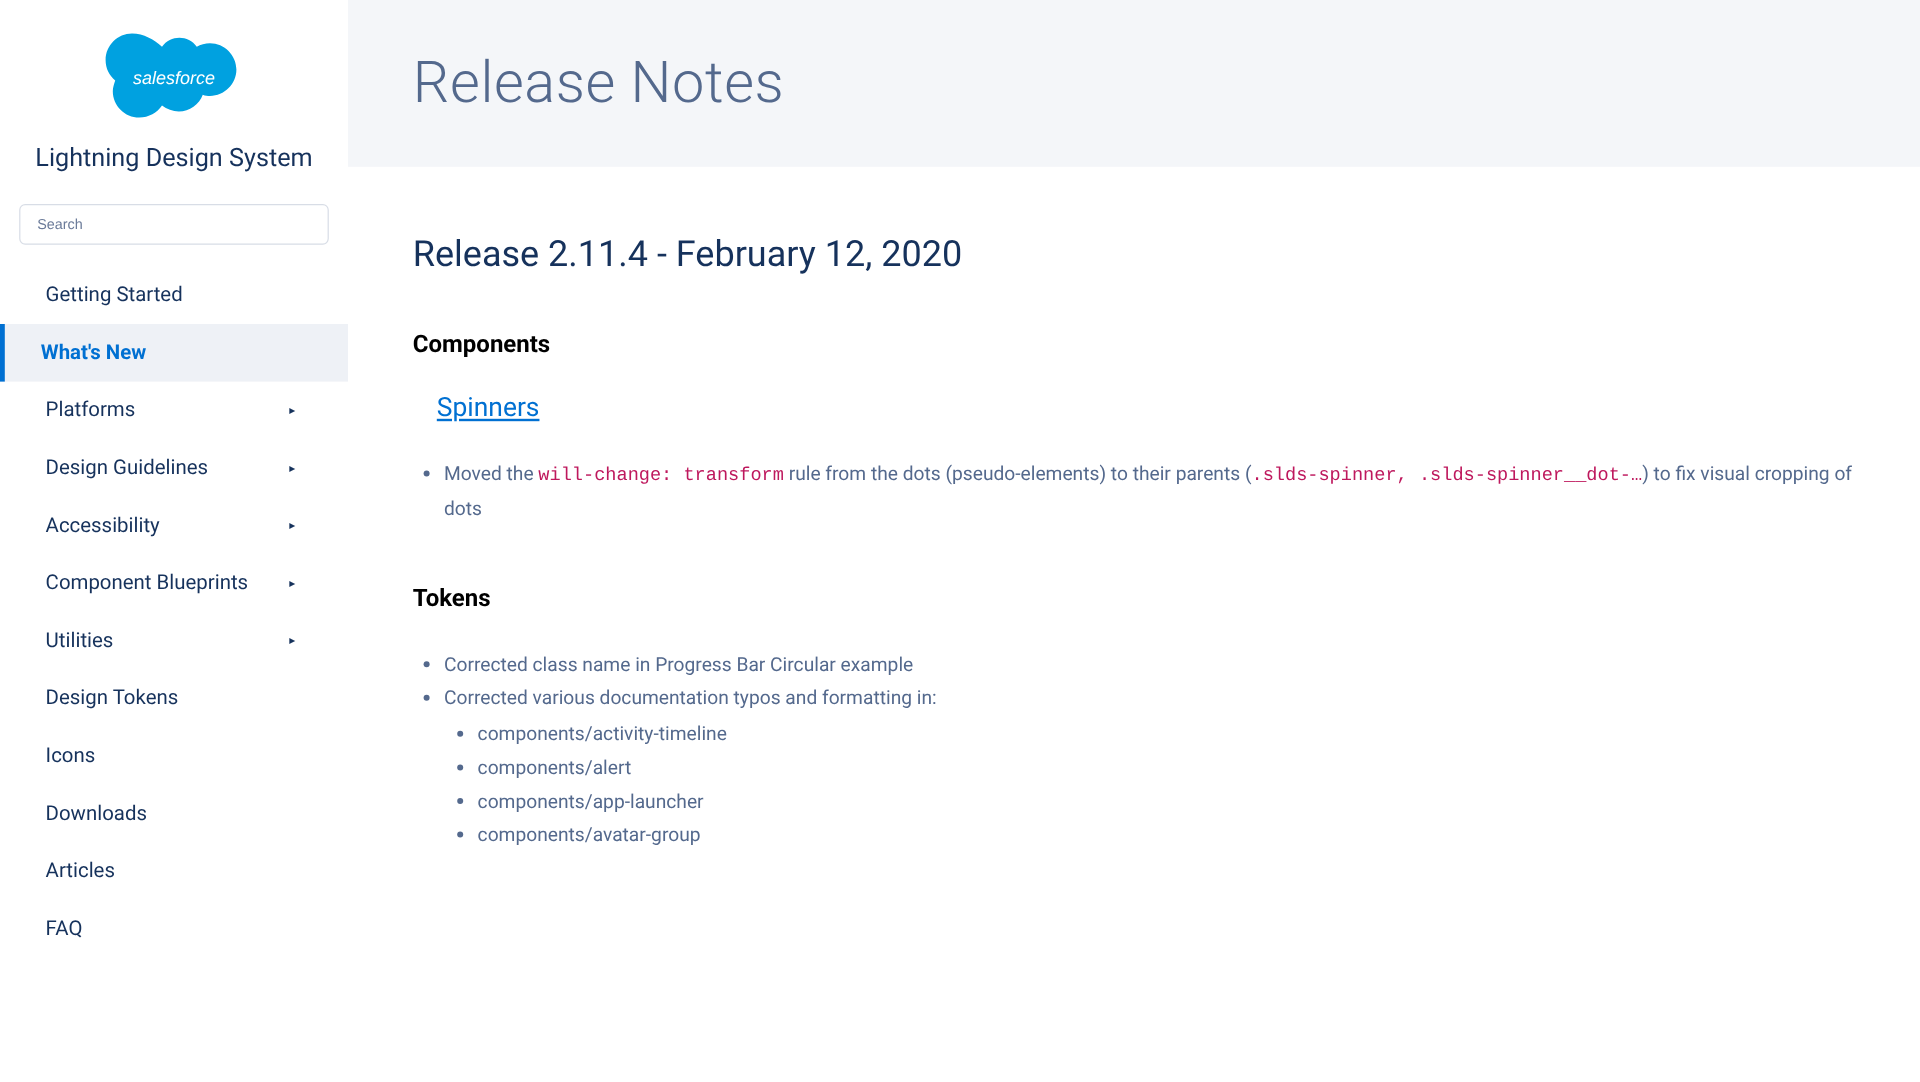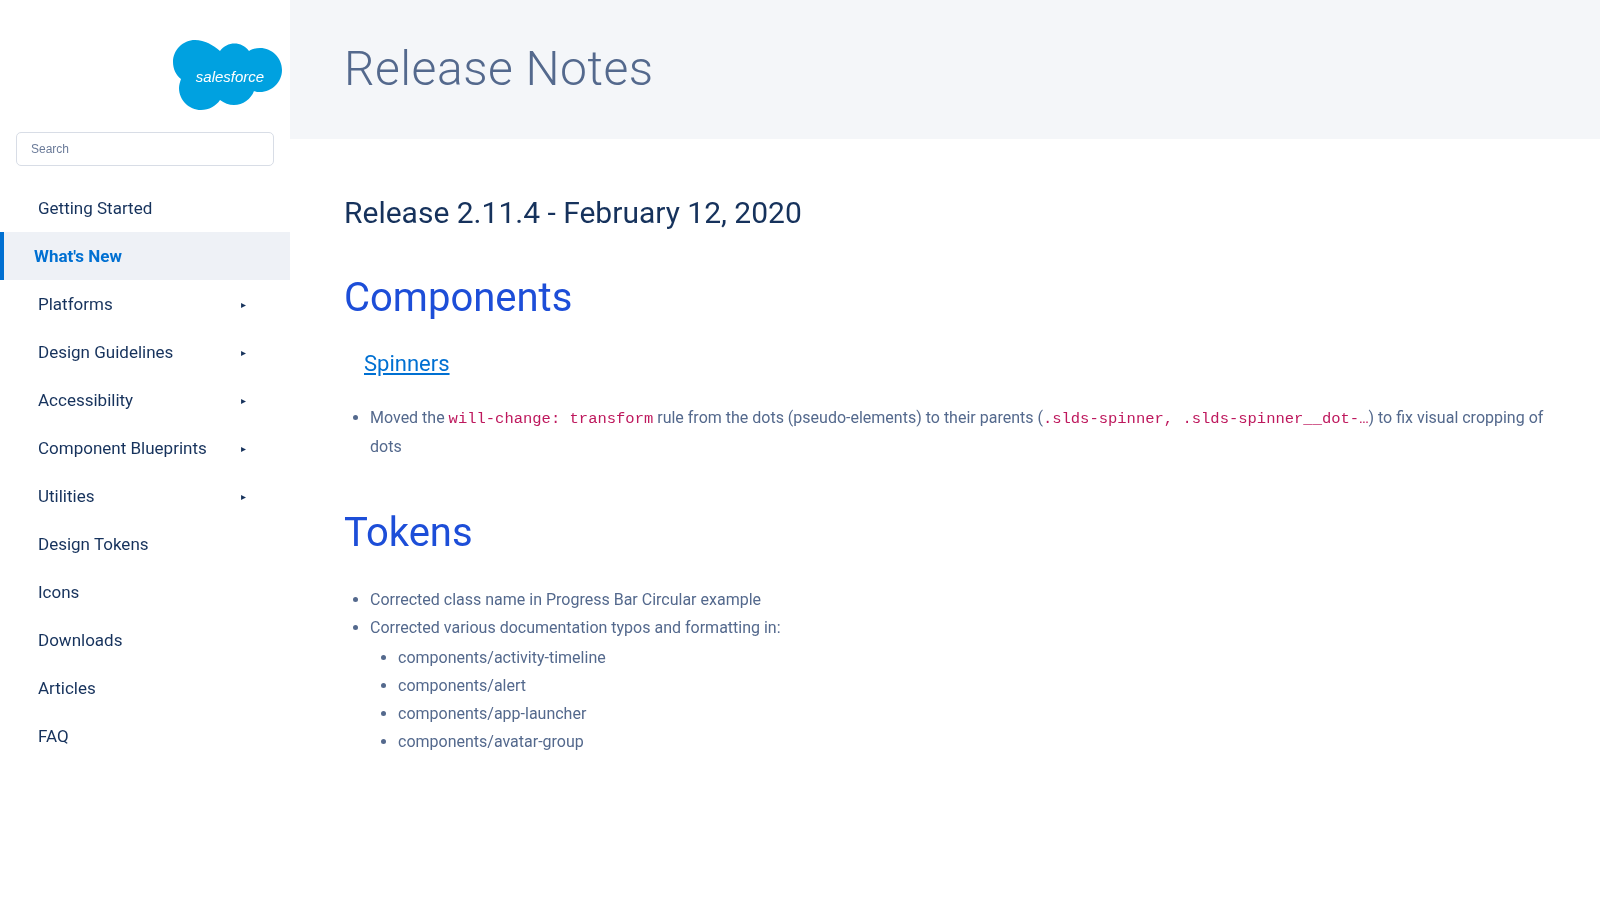--- a/index.html
+++ b/index.html
@@ -16,22 +16,22 @@
       color: #16325c;
     }
     .sidebar {
       width: 290px;
       background: #fff;
       display: flex;
       flex-direction: column;
       flex-shrink: 0;
     }
     .logo-area {
-      padding-top: 36px;
-      text-align: right;
+      padding-top: 24px;
+      text-align: center;
     }
     .cloud-logo {
       margin: 0 auto 14px;
       width: 120px;
       height: 78px;
     }
     .brand-title {
       font-size: 21px;
       font-weight: 400;
       color: #16325c;
@@ -96,24 +96,24 @@
       padding: 56px 54px 40px;
       color: #16325c;
     }
     .release-title {
       font-size: 30px;
       font-weight: 400;
       margin-bottom: 44px;
       color: #16325c;
     }
     .section-h3 {
-      font-size: 40px;
-      font-weight: 400;
+      font-size: 20px;
+      font-weight: 700;
       margin-bottom: 30px;
-      color: #1d4ed8;
+      color: #000000;
     }
     .component-link {
       font-size: 22px;
       color: #0070d2;
       font-weight: 400;
       text-decoration: underline;
       display: inline-block;
       margin-bottom: 28px;
       cursor: pointer;
       margin-left: 20px;
@@ -149,20 +149,21 @@
   </style>
 </head>
 <body>
 
 <aside class="sidebar">
   <div class="logo-area">
     <svg class="cloud-logo" viewBox="0 0 120 78">
       <path fill="#00A1E0" d="M50 15c7-10 22-10 29 0 3-2 7-3 11-3 12 0 22 10 22 22s-10 22-22 22c-2 0-4 0-6-1-3 8-11 14-20 14-5 0-10-2-14-5-4 6-11 10-19 10-12 0-22-10-22-22 0-3 1-6 2-9-5-4-8-10-8-17 0-12 10-22 22-22 10 0 18 5 25 11z"></path>
       <text x="60" y="46" font-size="15" font-family="Arial" fill="#fff" text-anchor="middle" font-style="italic" font-weight="400">salesforce</text>
     </svg>
+    <div class="brand-title">Lightning Design System</div>
   </div>
   <div class="search-wrap">
     <input class="search-input" type="text" placeholder="Search" style="">
   </div>
   <ul class="nav" id="nav-list">
       <li class="nav-item">
         <span>Getting Started</span>
       </li>
       <li class="nav-item active">
         <span>What's New</span>

